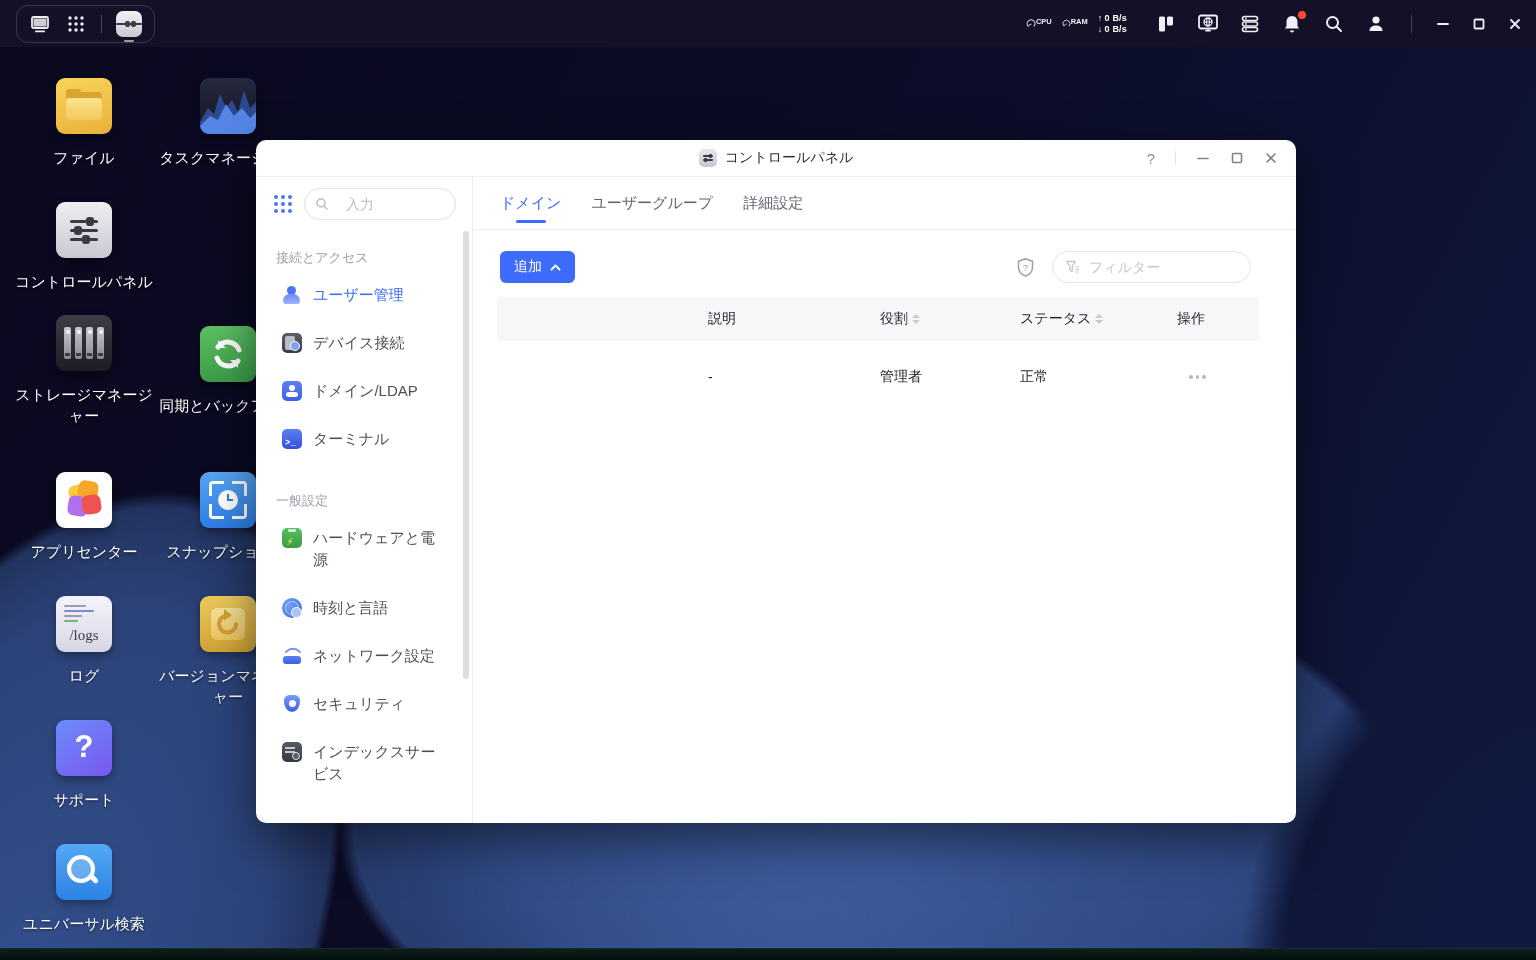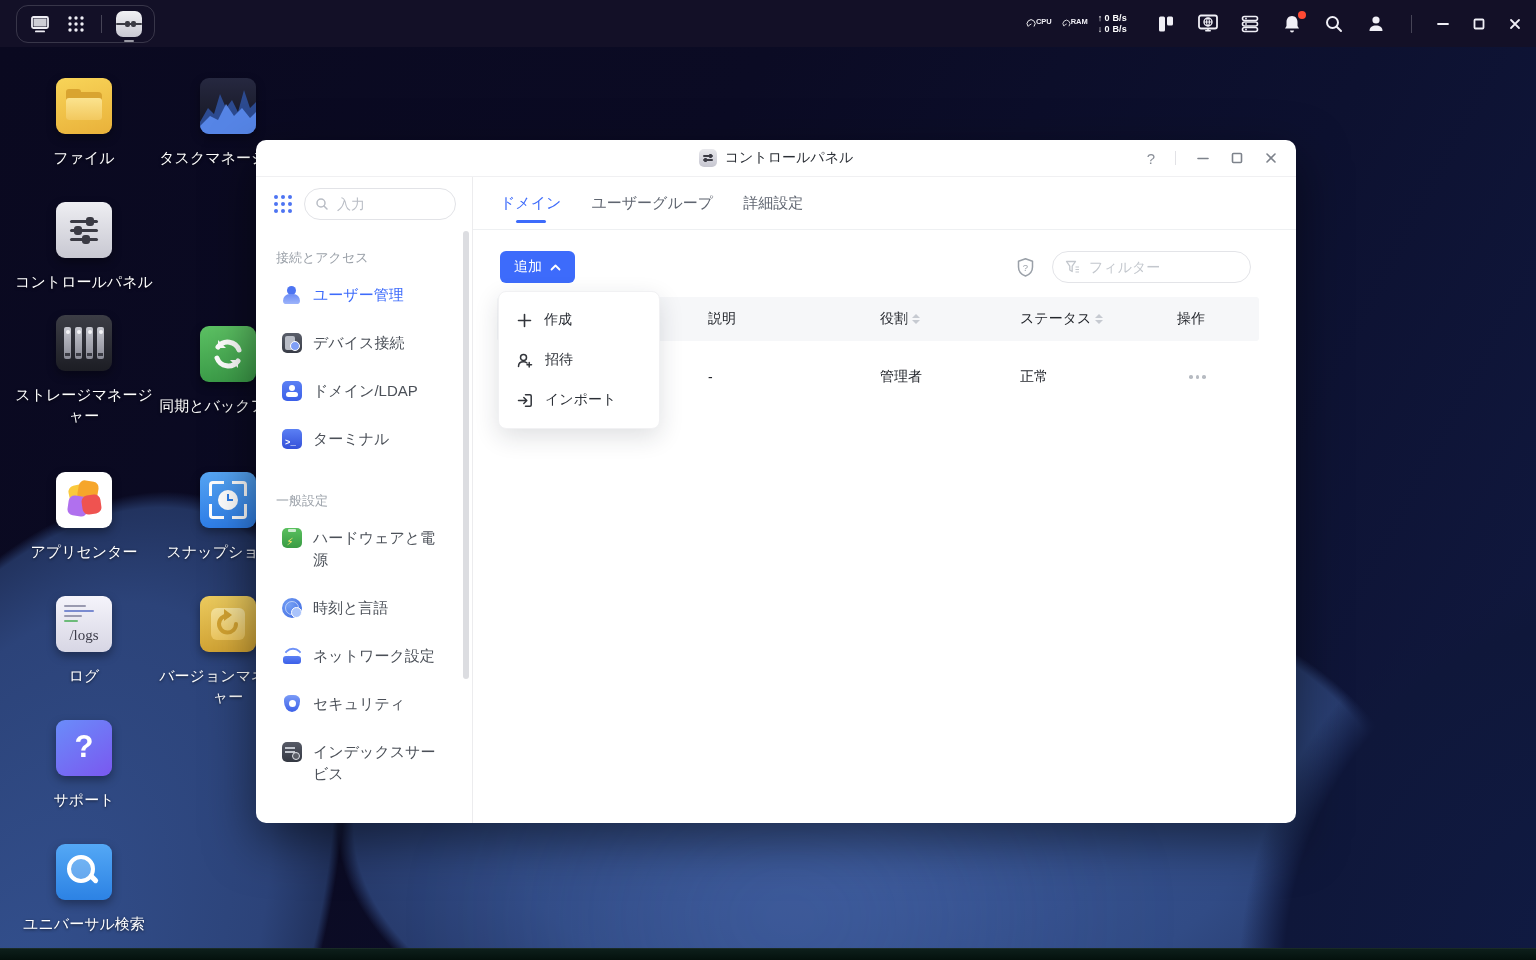--- a/index.html
+++ b/index.html
@@ -119,21 +119,21 @@
   .whelp{font-size:15px;color:#8a8f98;}
   .wdiv{width:1px;height:14px;background:#e2e2e6;}
 
   .wbody{flex:1;display:flex;min-height:0;}
 
   
   .sidebar{width:217px;flex:0 0 217px;border-right:1px solid #ececee;position:relative;padding-top:11px;box-sizing:border-box;}
   .sb-top{display:flex;align-items:center;gap:11px;padding:0 16px 0 17px;}
   .grid9{width:20px;height:20px;display:grid;grid-template-columns:repeat(3,5px);grid-template-rows:repeat(3,5px);gap:2px;align-content:center;justify-content:center;}
   .grid9 i{width:4px;height:4px;border-radius:50%;background:#4d74f2;}
-  .sb-search{flex:1;height:32px;border:1px solid #e2e3e7;border-radius:16px;display:flex;align-items:center;padding:0 10px;gap:6px;box-sizing:border-box;}
+  .sb-search{flex:1;height:32px;border:1px solid #e2e3e7;border-radius:16px;display:flex;align-items:center;padding:0 10px;gap:15px;box-sizing:border-box;}
   .sb-search input{border:none;outline:none;width:80px;font-size:14px;color:#333;background:transparent;}
   .sb-search input::placeholder{color:#b9bdc5;}
   .sec-label{font-size:13px;color:#9ba1a9;padding:0 0 0 20px;margin-top:29px;margin-bottom:4px;}
   .sb-item{display:flex;align-items:flex-start;gap:11px;padding:13px 14px 13px 26px;font-size:15px;color:#4b5058;line-height:22px;cursor:pointer;}
   .sb-item .lab{max-width:130px;}
   .sb-item.sel{color:#3d6bfb;}
   .sicon{width:20px;height:20px;border-radius:5px;flex:0 0 20px;position:relative;margin-top:1px;}
   .si-user{background:transparent;}
   .si-user::before{content:"";position:absolute;left:5px;top:1px;width:9px;height:9px;border-radius:50%;background:#4d74f2;}
   .si-user::after{content:"";position:absolute;left:1px;top:9px;width:17px;height:10px;border-radius:8px 8px 4px 4px;background:linear-gradient(#6c8cf5,#9db4fa);}
@@ -608,39 +608,16 @@
           <div>-</div>
           <div>管理者</div>
           <div>正常</div>
           <div class="dots3">
               <i></i>
               <i></i>
               <i></i>
             </div>
         </div>
 
-        <div class="dropdown">
-          <div class="dd-item">
-            <svg width="15" height="15" viewBox="0 0 15 15">
-                <path d="M7.5 1.5 V13.5 M1.5 7.5 H13.5" stroke="#32353b" stroke-width="1.6" stroke-linecap="round"></path>
-              </svg>
-            <span>作成</span>
-          </div>
-          <div class="dd-item">
-            <svg width="16" height="15" viewBox="0 0 16 15">
-                <circle cx="6.5" cy="4.5" r="3" fill="none" stroke="#32353b" stroke-width="1.5"></circle>
-                <path d="M1.5 13.5 C1.5 10 4 8.8 6.5 8.8 C8 8.8 9 9.2 10 10" fill="none" stroke="#32353b" stroke-width="1.5" stroke-linecap="round"></path>
-                <path d="M12.2 9.5 V14 M10 11.8 H14.5" stroke="#32353b" stroke-width="1.5" stroke-linecap="round"></path>
-              </svg>
-            <span>招待</span>
-          </div>
-          <div class="dd-item">
-            <svg width="16" height="15" viewBox="0 0 16 15">
-                <path d="M8.5 1.8 L13 1.8 C13.8 1.8 14.2 2.2 14.2 3 L14.2 12 C14.2 12.8 13.8 13.2 13 13.2 L8.5 13.2" fill="none" stroke="#32353b" stroke-width="1.5" stroke-linecap="round"></path>
-                <path d="M1.5 7.5 H9.5 M6.8 4.5 L9.8 7.5 L6.8 10.5" fill="none" stroke="#32353b" stroke-width="1.5" stroke-linecap="round" stroke-linejoin="round"></path>
-              </svg>
-            <span>インポート</span>
-          </div>
-        </div>
       </div>
     </div>
   </div>
 </div>
 
 </body></html>

